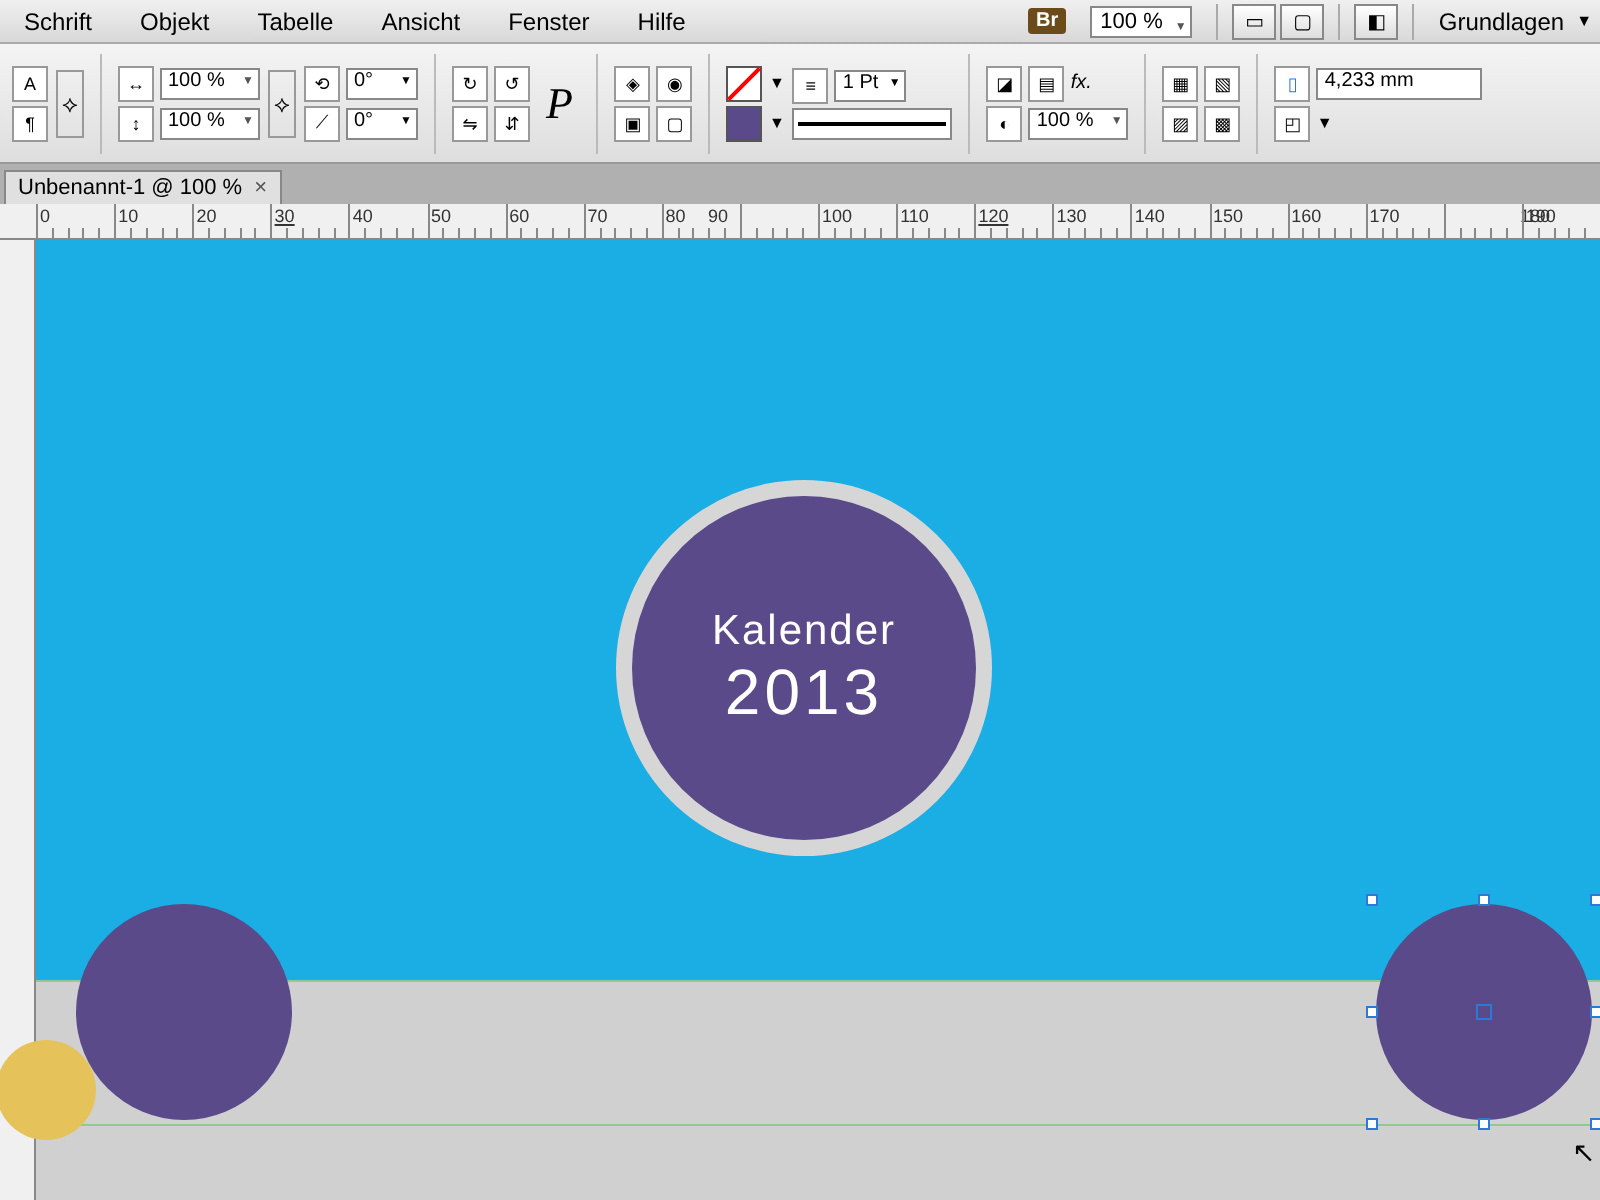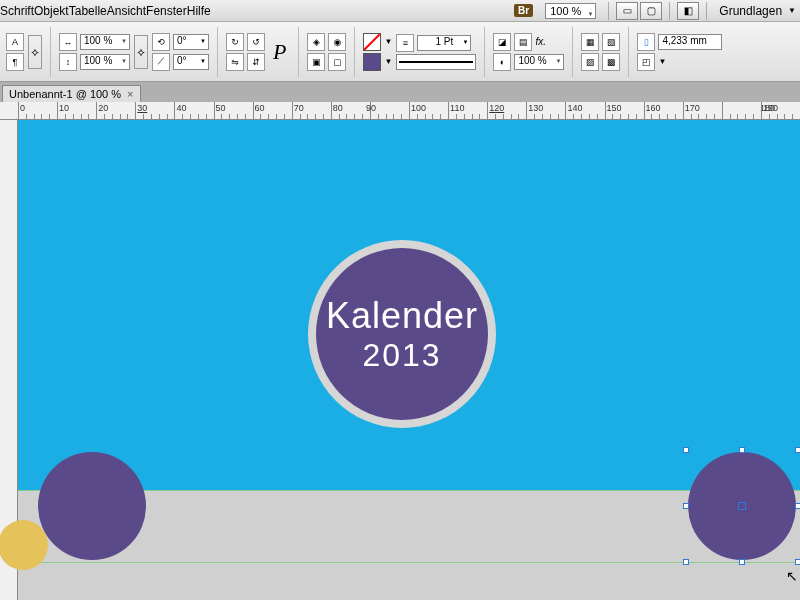--- a/index.html
+++ b/index.html
@@ -1,58 +1,58 @@
 <!DOCTYPE html>
 <html><head>
 <meta charset="utf-8">
 <style>
 * { margin: 0; padding: 0; box-sizing: border-box; font-family: Tahoma, sans-serif; }
 body { background: #e8e8e8; width: 800px; height: 600px; overflow: hidden; }
 .menubar { background: linear-gradient(#f0f0f0,#d8d8d8); height: 22px; display: flex; align-items: center; font-size: 12px; border-bottom: 1px solid #aaa; }
-.menubar .menu-item { padding: 0 0; cursor: default; }
+.menubar .menu-item { padding: 0 12px; cursor: default; }
 .menubar .right { margin-left: auto; display: flex; align-items: center; }
 .br-badge { background: #6b4b1a; color: #fff; font-size: 10px; font-weight: bold; padding: 1px 4px; border-radius: 2px; margin-right: 12px; }
 .zoom-combo { background: #fff; border: 1px solid #888; font-size: 11px; padding: 0 14px 0 4px; margin-right: 6px; position: relative; height: 16px; line-height: 14px; }
 .zoom-combo::after { content: "▼"; font-size: 6px; position: absolute; right: 2px; top: 3px; color: #555; }
 .sep { width: 1px; height: 18px; background: #aaa; margin: 0 6px; }
 .icon-btn { width: 22px; height: 18px; border: 1px solid #888; background: linear-gradient(#fff,#ddd); display: flex; align-items: center; justify-content: center; font-size: 10px; margin: 0 1px; }
 .ws-label { font-size: 12px; padding: 0 6px; }
 .toolbar { background: linear-gradient(#f4f4f4,#dedede); height: 60px; border-bottom: 1px solid #999; display: flex; align-items: center; padding: 0 6px; gap: 4px; }
 .tool-group { display: flex; flex-direction: column; gap: 2px; }
 .tool-row { display: flex; align-items: center; gap: 3px; }
 .small-icon { width: 18px; height: 18px; border: 1px solid #999; background: #fff; display: flex; align-items: center; justify-content: center; font-size: 9px; }
 .percent-field { background: #fff; border: 1px solid #888; width: 50px; height: 16px; font-size: 10px; padding: 0 12px 0 3px; position: relative; }
 .percent-field::after { content: "▼"; font-size: 6px; position: absolute; right: 2px; top: 3px; color: #555; }
 .angle-field { background: #fff; border: 1px solid #888; width: 36px; height: 16px; font-size: 10px; padding: 0 12px 0 3px; position: relative; }
 .angle-field::after { content: "▼"; font-size: 6px; position: absolute; right: 2px; top: 3px; }
 .link-icon { width: 14px; height: 34px; border: 1px solid #999; display: flex; align-items: center; justify-content: center; font-size: 12px; }
 .vsep { width: 1px; height: 50px; background: #bbb; margin: 0 4px; }
 .swatch-none { width: 18px; height: 18px; border: 1px solid #555; background: #fff; position: relative; }
 .swatch-none::after { content: ""; position: absolute; width: 22px; height: 2px; background: red; transform: rotate(-45deg); top: 7px; left: -3px; }
 .swatch-color { width: 18px; height: 18px; border: 1px solid #555; background: #5a4a8a; }
-.pt-field { background: #fff; border: 1px solid #888; width: 54px; height: 16px; font-size: 10px; padding: 0 12px 0 17px; position: relative; }
+.pt-field { background: #fff; border: 1px solid #888; width: 36px; height: 16px; font-size: 10px; padding: 0 12px 0 3px; position: relative; }
 .pt-field::after { content: "▼"; font-size: 6px; position: absolute; right: 2px; top: 3px; }
 .stroke-line { width: 80px; height: 16px; border: 1px solid #888; background: #fff; display: flex; align-items: center; justify-content: center; padding: 0 2px; }
 .stroke-line span { display: block; width: 100%; height: 2px; background: #000; }
-.mm-field { background: #fff; border: 1px solid #888; width: 64px; height: 16px; font-size: 10px; padding: 0 3px; }
+.mm-field { background: #fff; border: 1px solid #888; width: 83px; height: 16px; font-size: 10px; padding: 0 3px; }
 .big-P { font-family: serif; font-size: 22px; font-style: italic; padding: 0 4px; }
 .tabbar { height: 20px; background: #b0b0b0; display: flex; align-items: flex-end; padding-left: 2px; }
 .doc-tab { background: #e0e0e0; border: 1px solid #888; border-bottom: none; font-size: 11px; padding: 2px 6px; display: flex; align-items: center; gap: 6px; }
 .doc-tab .close { color: #555; font-size: 11px; }
 .ruler-h { height: 18px; background: #f0f0f0; border-bottom: 1px solid #888; position: relative; overflow: hidden; }
 .ruler-h .tick { position: absolute; top: 0; width: 1px; height: 18px; background: #888; }
 .ruler-h .tick.minor { height: 6px; top: 12px; }
 .ruler-h .label { position: absolute; top: 1px; font-size: 9px; color: #333; }
 .canvas-area { position: relative; width: 800px; height: 480px; background: #d0d0d0; }
 .ruler-v { position: absolute; left: 0; top: 0; width: 18px; height: 100%; background: #f0f0f0; border-right: 1px solid #888; }
 .artboard-bg { position: absolute; left: 18px; top: 0; right: 0; bottom: 0; background: #d0d0d0; }
 .blue-rect { position: absolute; left: 0; top: 0; width: 782px; height: 370px; background: #1aaee5; }
 .main-circle-outer { position: absolute; left: 290px; top: 120px; width: 188px; height: 188px; border-radius: 50%; background: #d6d6d6; display: flex; align-items: center; justify-content: center; }
 .main-circle-inner { width: 172px; height: 172px; border-radius: 50%; background: #5a4a8a; display: flex; flex-direction: column; align-items: center; justify-content: center; color: #fff; font-family: "Century Gothic", sans-serif; font-weight: 300; }
-.main-circle-inner .l1 { font-size: 36px; letter-spacing: 1px; }
+.main-circle-inner .l1 { font-size: 21px; letter-spacing: 1px; }
 .main-circle-inner .l2 { font-size: 32px; letter-spacing: 2px; }
 .circle-left { position: absolute; left: 20px; top: 332px; width: 108px; height: 108px; border-radius: 50%; background: #5a4a8a; }
 .circle-right { position: absolute; left: 670px; top: 332px; width: 108px; height: 108px; border-radius: 50%; background: #5a4a8a; }
 .circle-yellow { position: absolute; left: -20px; top: 400px; width: 50px; height: 50px; border-radius: 50%; background: #e6c25a; }
 .sel-handles { position: absolute; left: 668px; top: 330px; width: 112px; height: 112px; }
 .sel-handles .h { position: absolute; width: 6px; height: 6px; background: #fff; border: 1px solid #2a7ad6; }
 .sel-handles .c { position: absolute; width: 8px; height: 8px; border: 1px solid #2a7ad6; left: 50%; top: 50%; transform: translate(-50%,-50%); }
 .guide-h { position: absolute; left: 0; right: 0; height: 1px; background: rgba(100,200,100,0.6); }
 .cursor { position: absolute; left: 768px; top: 448px; font-size: 14px; }
 </style>
@@ -245,21 +245,21 @@
     <div class="tick minor" style="left: 307.34px;"></div>
     <div class="tick minor" style="left: 315.16px;"></div>
     <div class="tick minor" style="left: 322.98px;"></div>
     <div class="tick" style="left: 330.8px;"></div>
     <div class="label" style="left: 332.8px;">80</div>
     <div class="tick minor" style="left: 338.62px;"></div>
     <div class="tick minor" style="left: 346.44px;"></div>
     <div class="tick minor" style="left: 354.26px;"></div>
     <div class="tick minor" style="left: 362.08px;"></div>
     <div class="tick" style="left: 369.9px;"></div>
-    <div class="label" style="left: 366px;">90</div>
+    <div class="label" style="left: 354px;">90</div>
     <div class="tick minor" style="left: 377.72px;"></div>
     <div class="tick minor" style="left: 385.54px;"></div>
     <div class="tick minor" style="left: 393.36px;"></div>
     <div class="tick minor" style="left: 401.18px;"></div>
     <div class="tick" style="left: 409px;"></div>
     <div class="label" style="left: 411px;">100</div>
     <div class="tick minor" style="left: 416.82px;"></div>
     <div class="tick minor" style="left: 424.64px;"></div>
     <div class="tick minor" style="left: 432.46px;"></div>
     <div class="tick minor" style="left: 440.28px;"></div>

